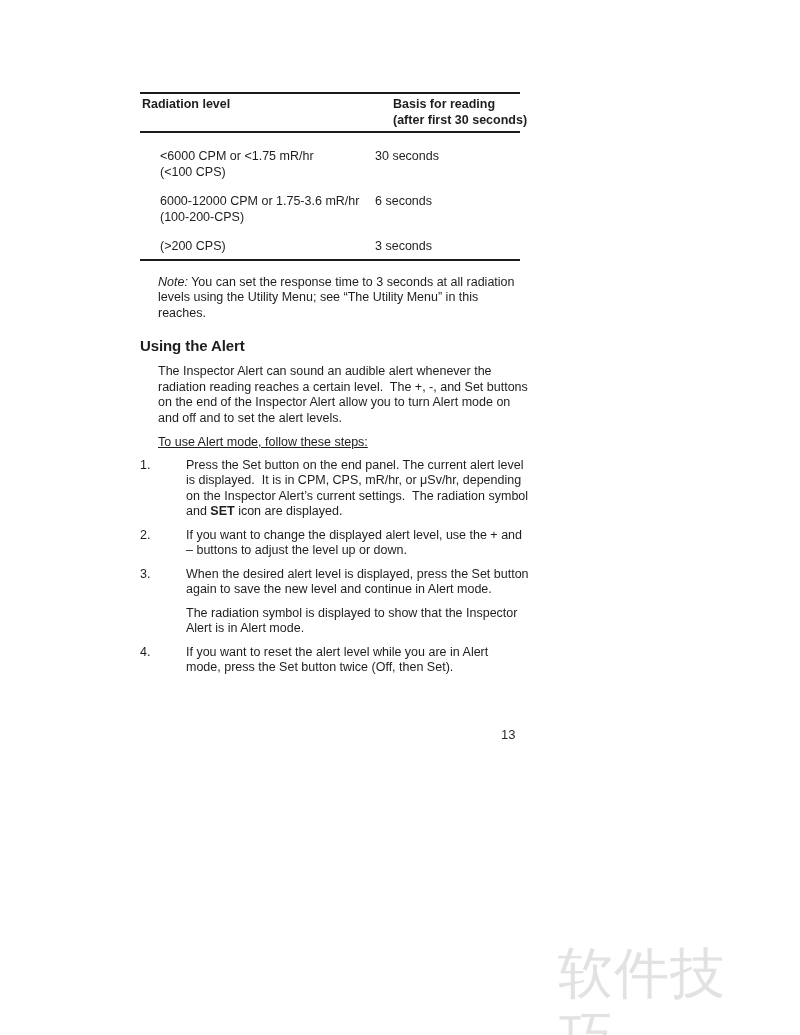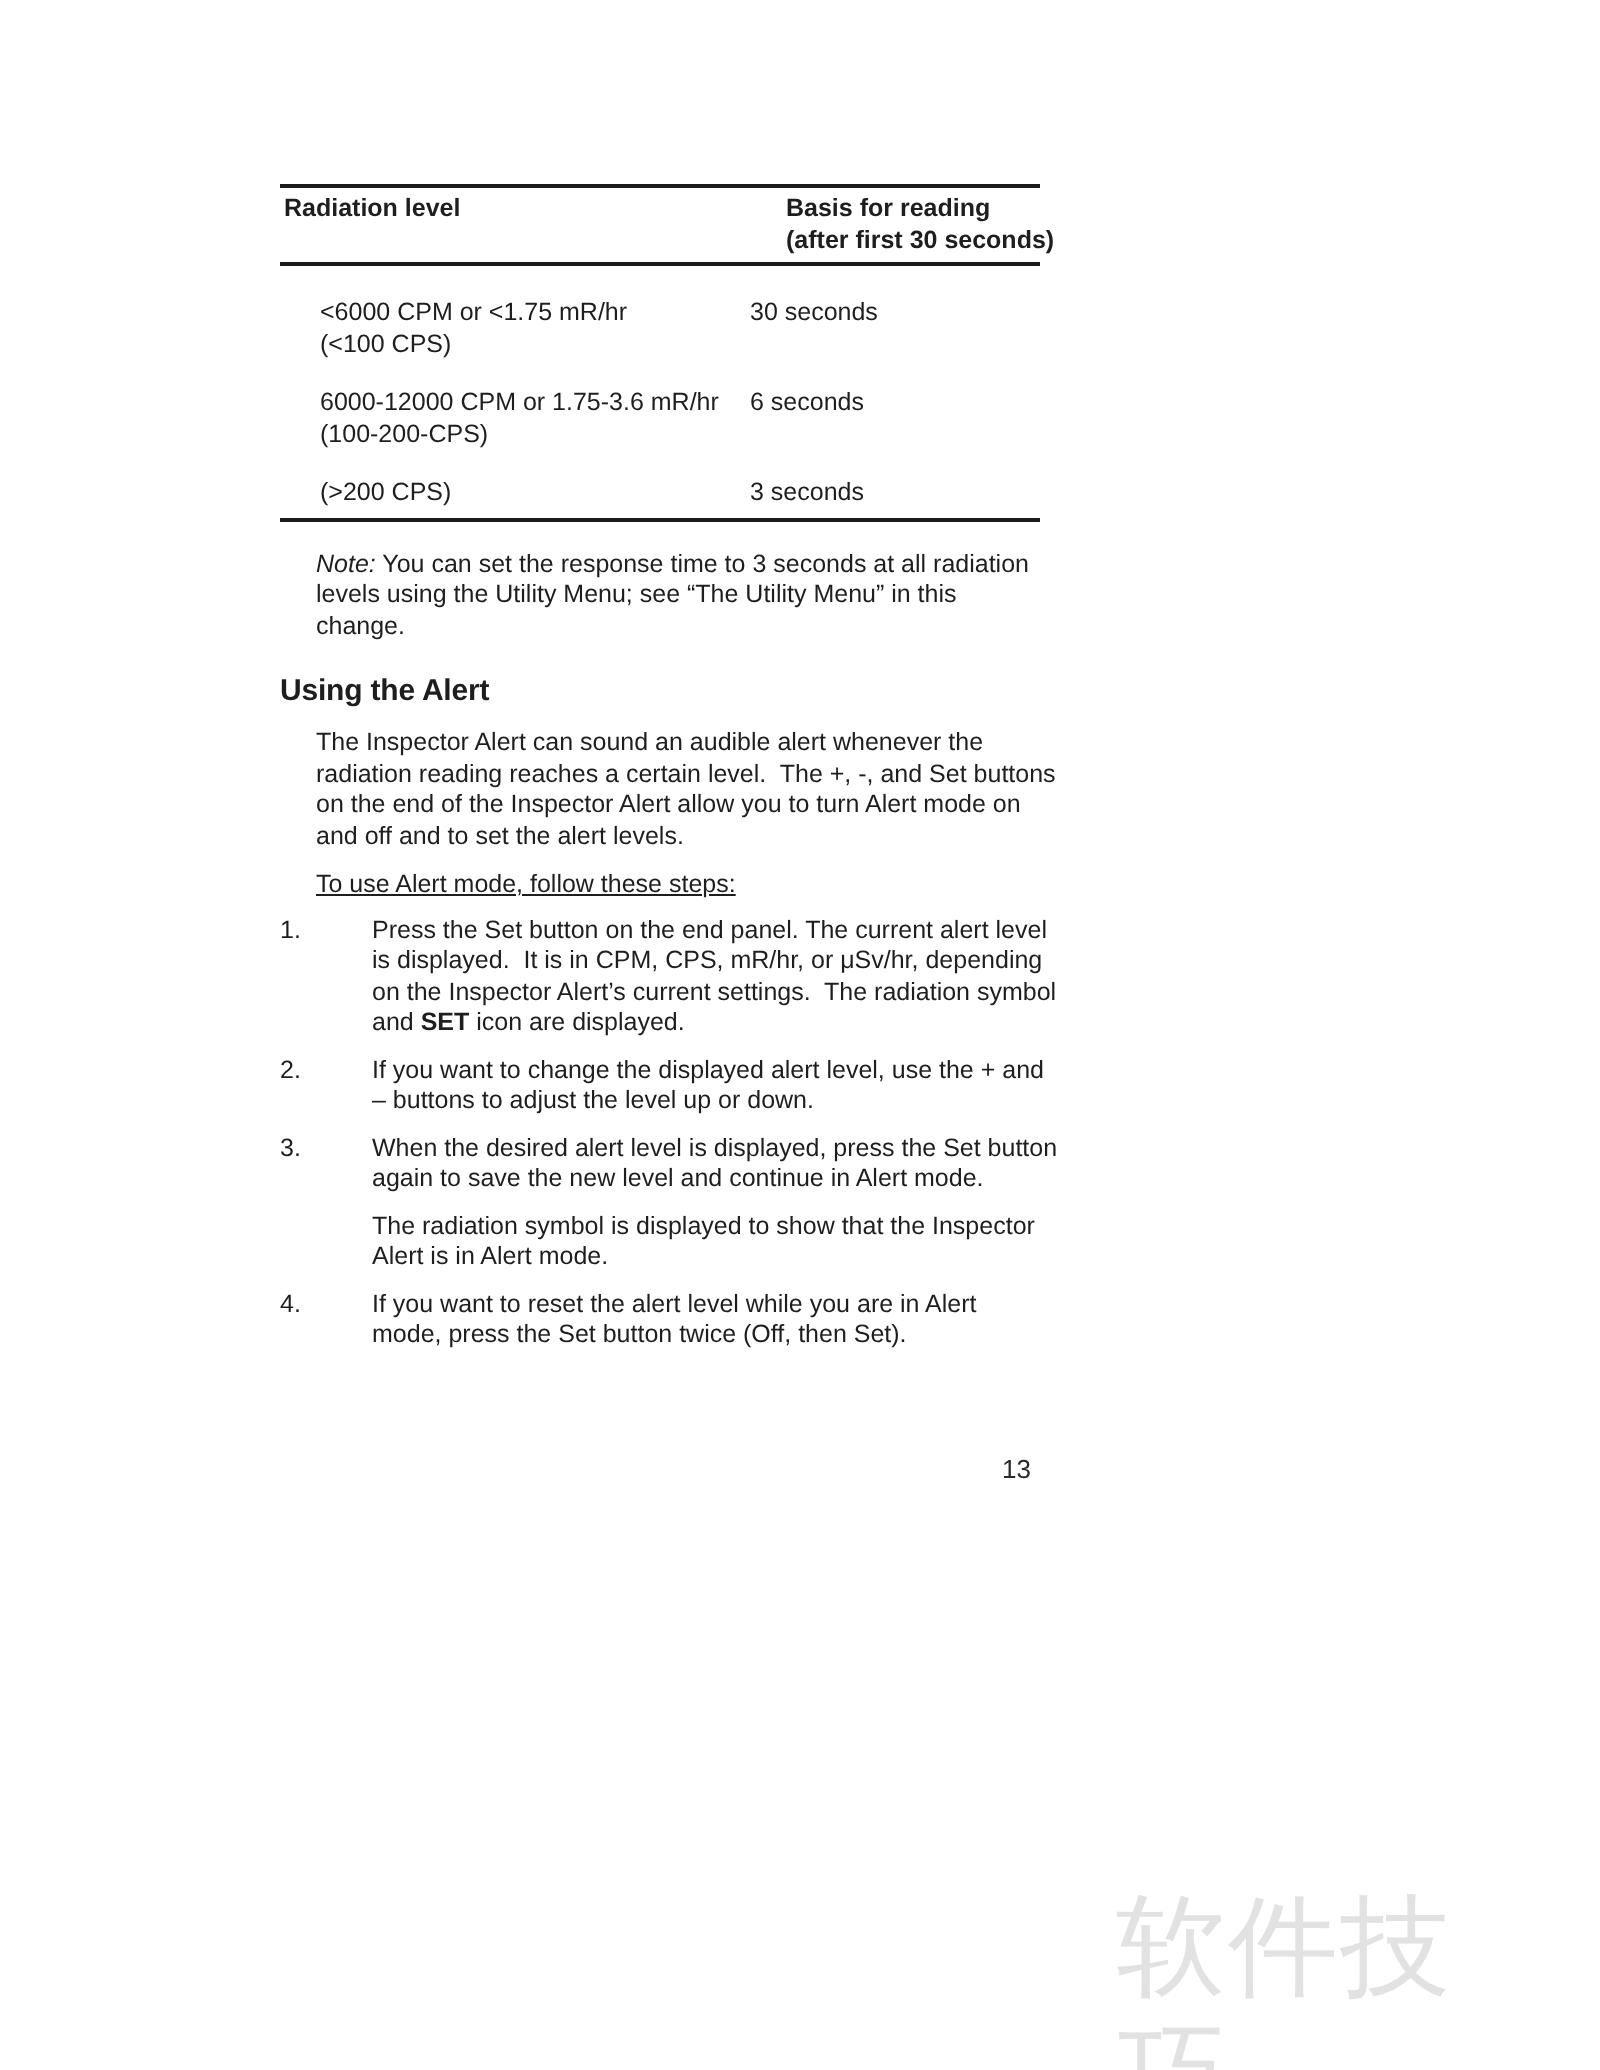--- a/index.html
+++ b/index.html
@@ -133,21 +133,21 @@
         </div>
         <div class="c2">3 seconds</div>
       </div>
 
       <div class="rule-heavy rule-bottom"></div>
     </div>
 
     <div class="note-para">
       <div class="line"><em>Note:</em><span> You can set the response time to 3 seconds at all radiation</span></div>
       <div class="line">levels using the Utility Menu; see “The Utility Menu” in this</div>
-      <div class="line">change.</div>
+      <div class="line">reaches.</div>
     </div>
 
     <div class="section-heading">Using the Alert</div>
 
     <div class="intro-para">
       <div class="line">The Inspector Alert can sound an audible alert whenever the</div>
       <div class="line">radiation reading reaches a certain level.  The +, -, and Set buttons</div>
       <div class="line">on the end of the Inspector Alert allow you to turn Alert mode on</div>
       <div class="line">and off and to set the alert levels.</div>
     </div>

